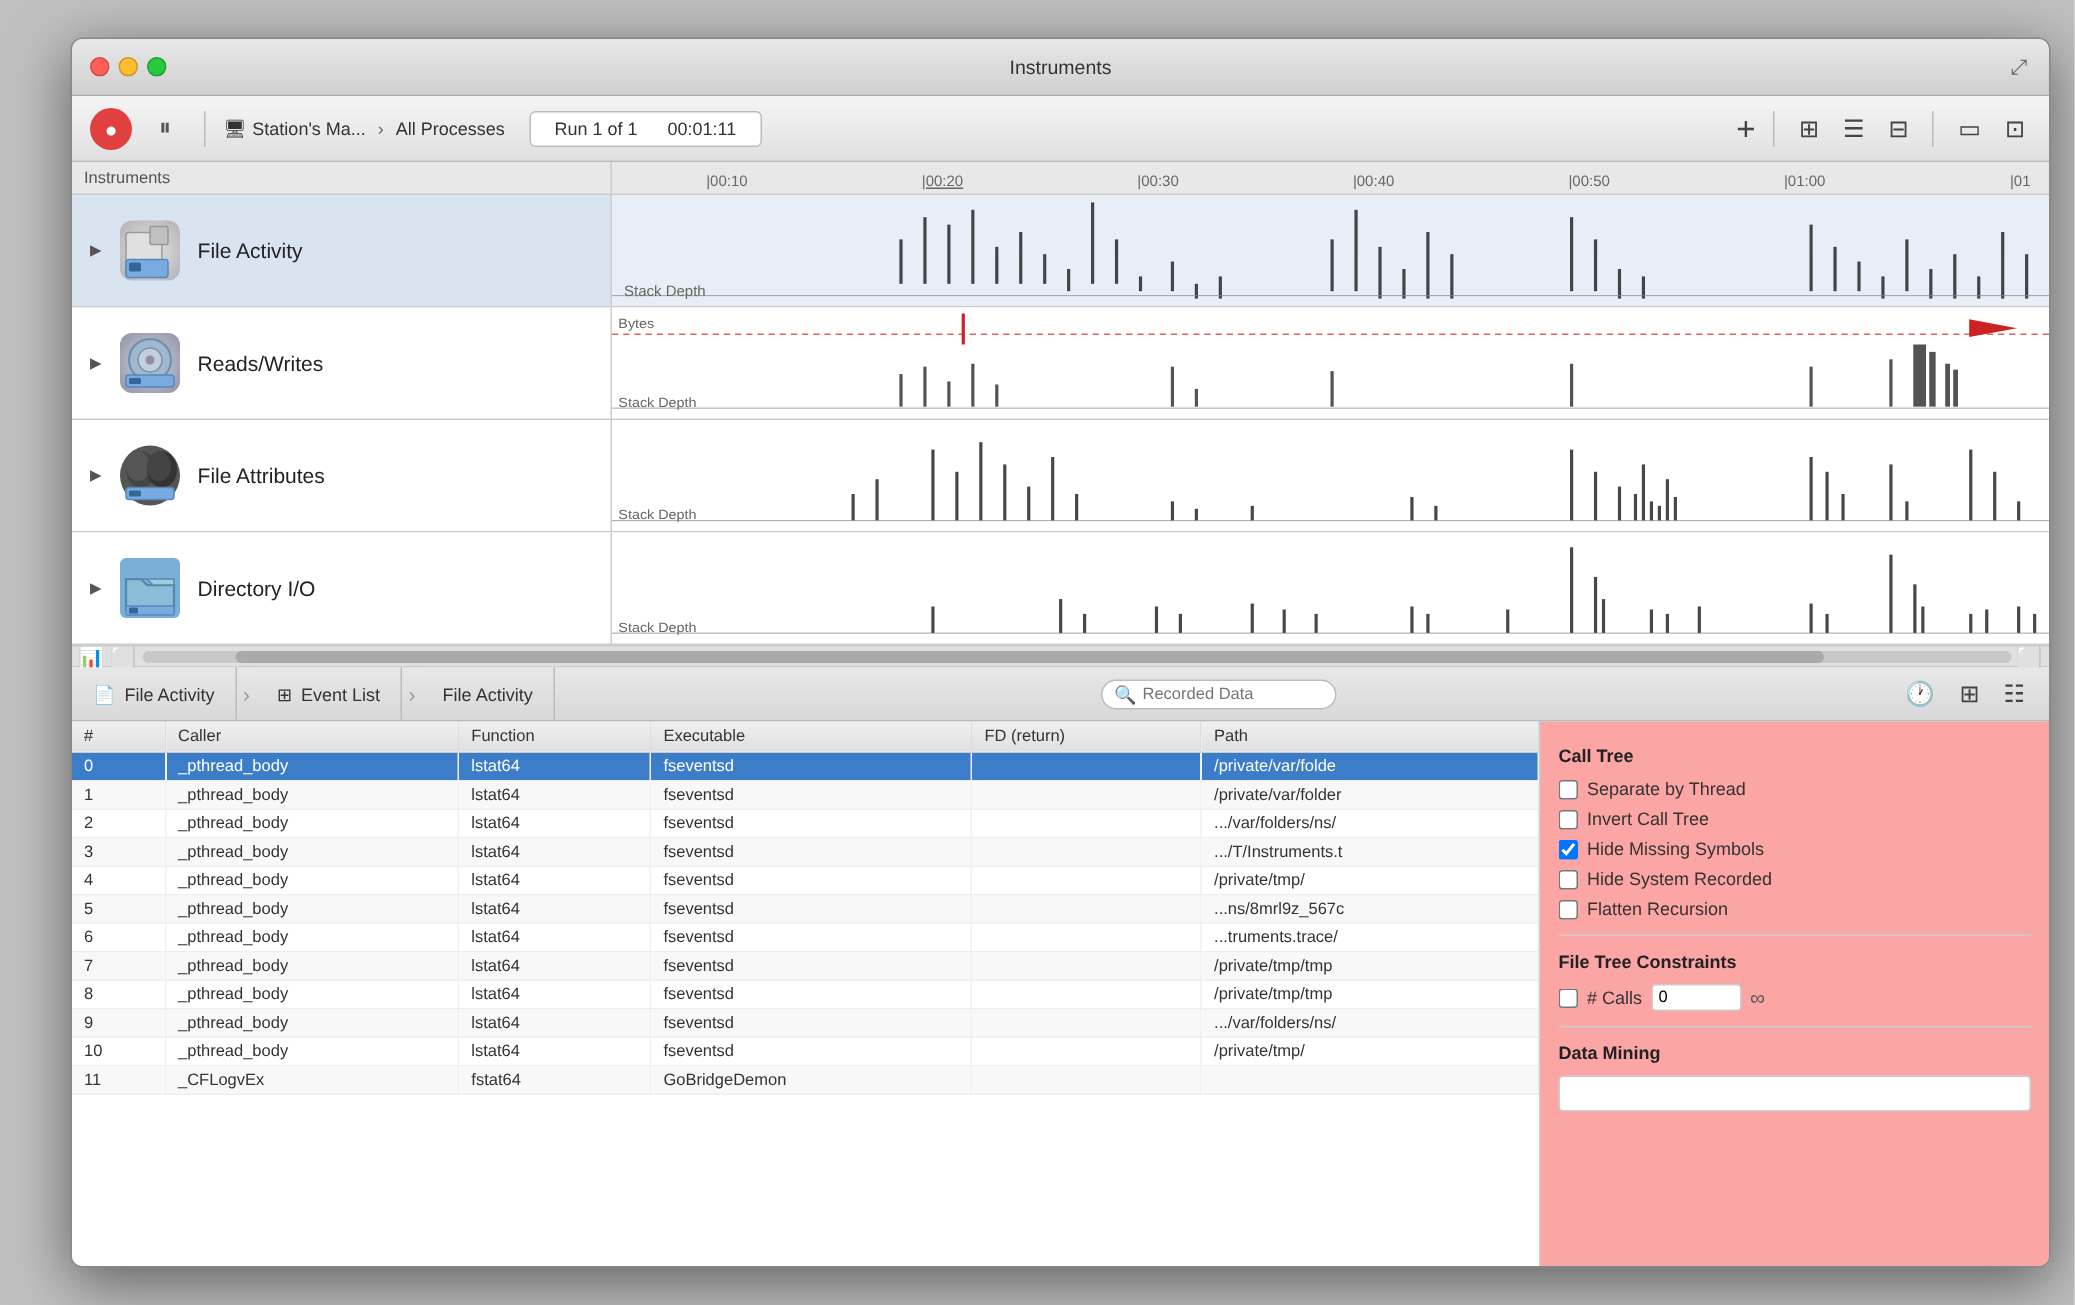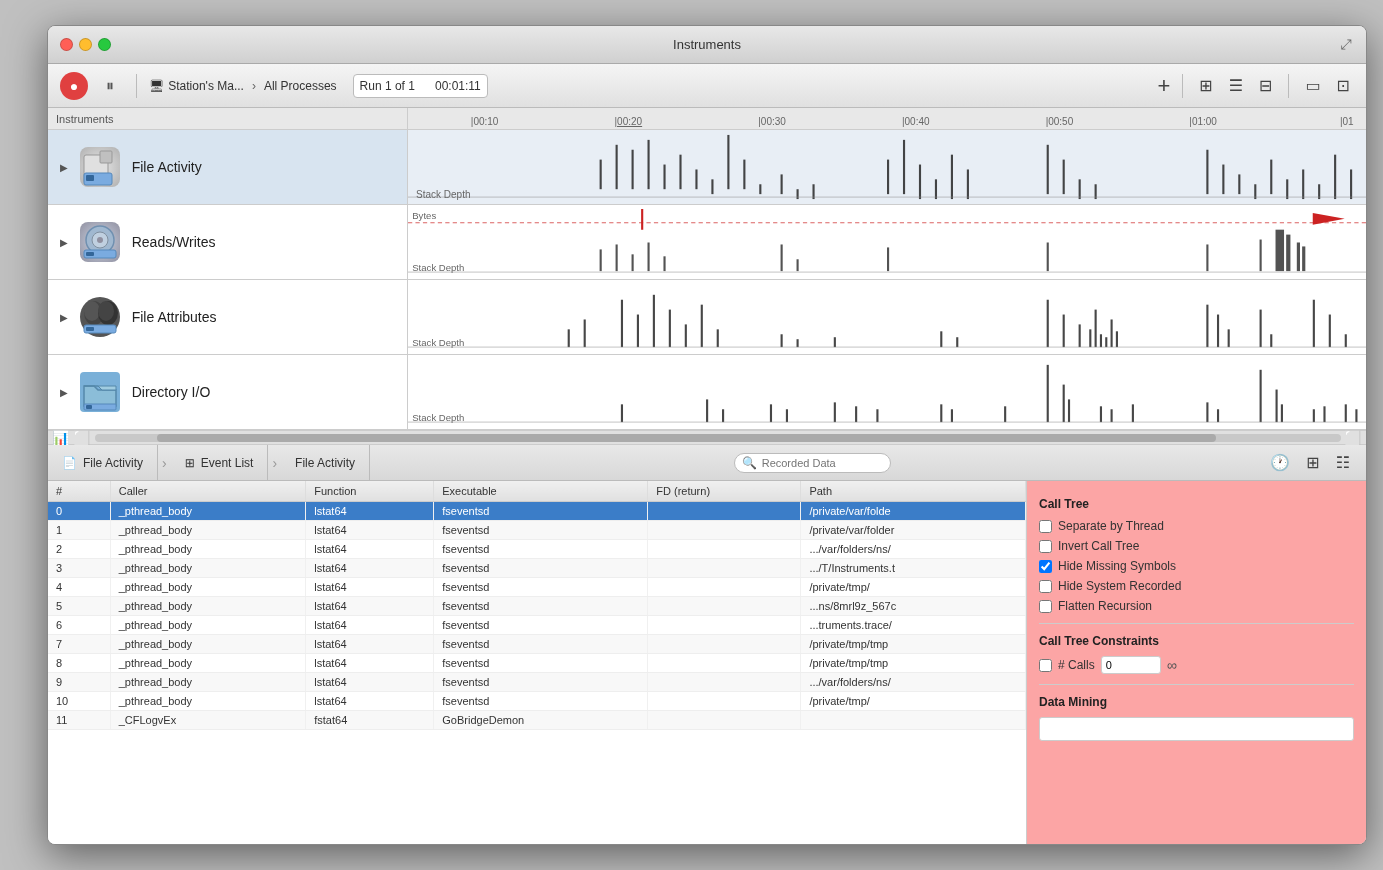--- a/index.html
+++ b/index.html
@@ -126,21 +126,21 @@
     .toolbar-processes {
       font-size: 12px;
       color: #333;
       cursor: pointer;
     }
 
     .run-info {
       background: white;
       border: 1px solid #bbb;
       border-radius: 4px;
-      padding: 4px 6px;
+      padding: 4px 16px;
       font-size: 12px;
       color: #333;
       display: flex;
       gap: 20px;
       margin: 0 8px;
     }
 
     .toolbar-right {
       margin-left: auto;
       display: flex;
@@ -949,21 +949,21 @@
             <input type="checkbox" id="hide-system" style="">
             <label for="hide-system">Hide System Recorded</label>
           </div>
           <div class="checkbox-row">
             <input type="checkbox" id="flatten" style="">
             <label for="flatten">Flatten Recursion</label>
           </div>
 
           <div class="divider"></div>
 
-          <div class="side-panel-section-title">Call Tree Constraints</div>
+          <div class="side-panel-section-title">File Tree Constraints</div>
           <div class="constraints-row">
             <input type="checkbox" id="calls-check" style="">
             <label for="calls-check"># Calls</label>
             <input type="text" class="constraints-input" value="0" style="">
             <span class="constraints-inf">∞</span>
           </div>
 
           <div class="divider"></div>
 
           <div class="side-panel-section-title">Data Mining</div>

